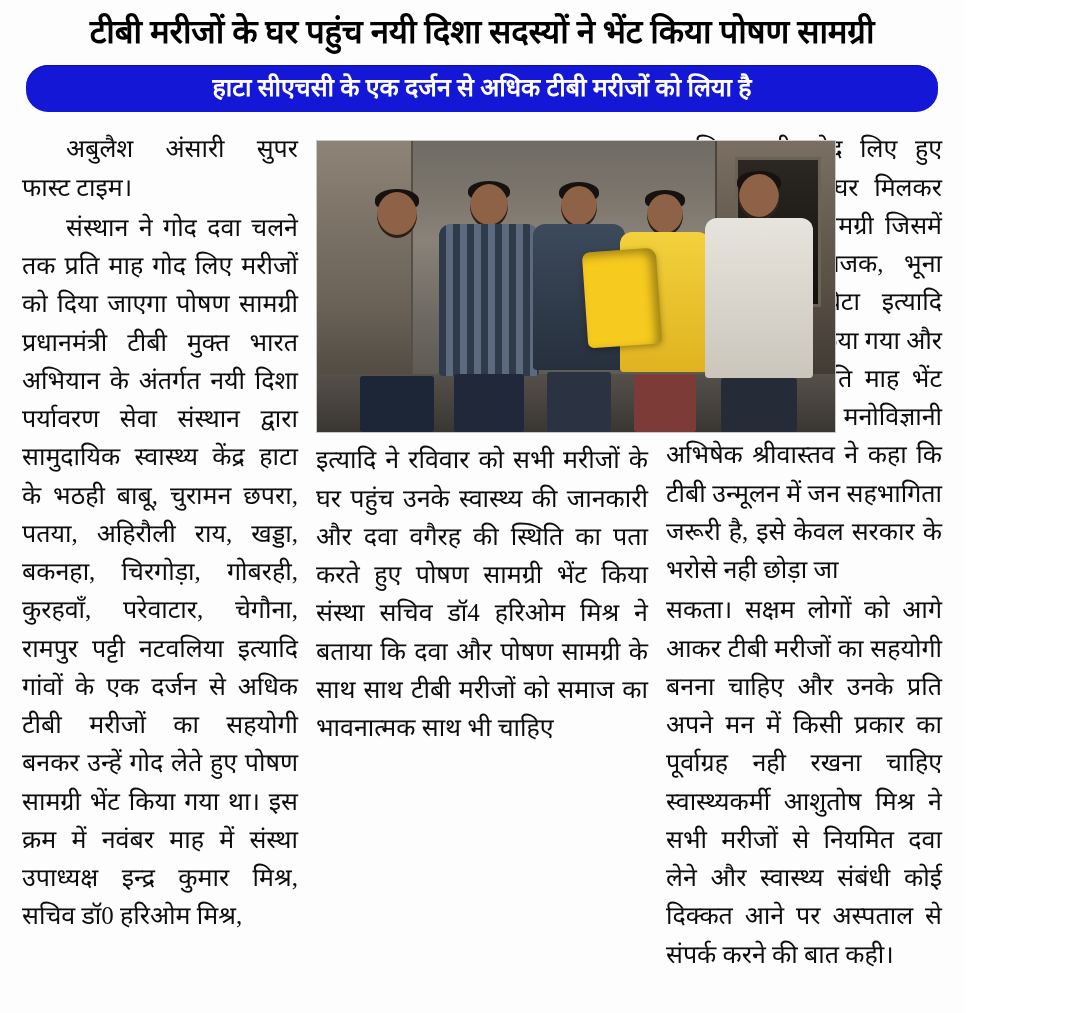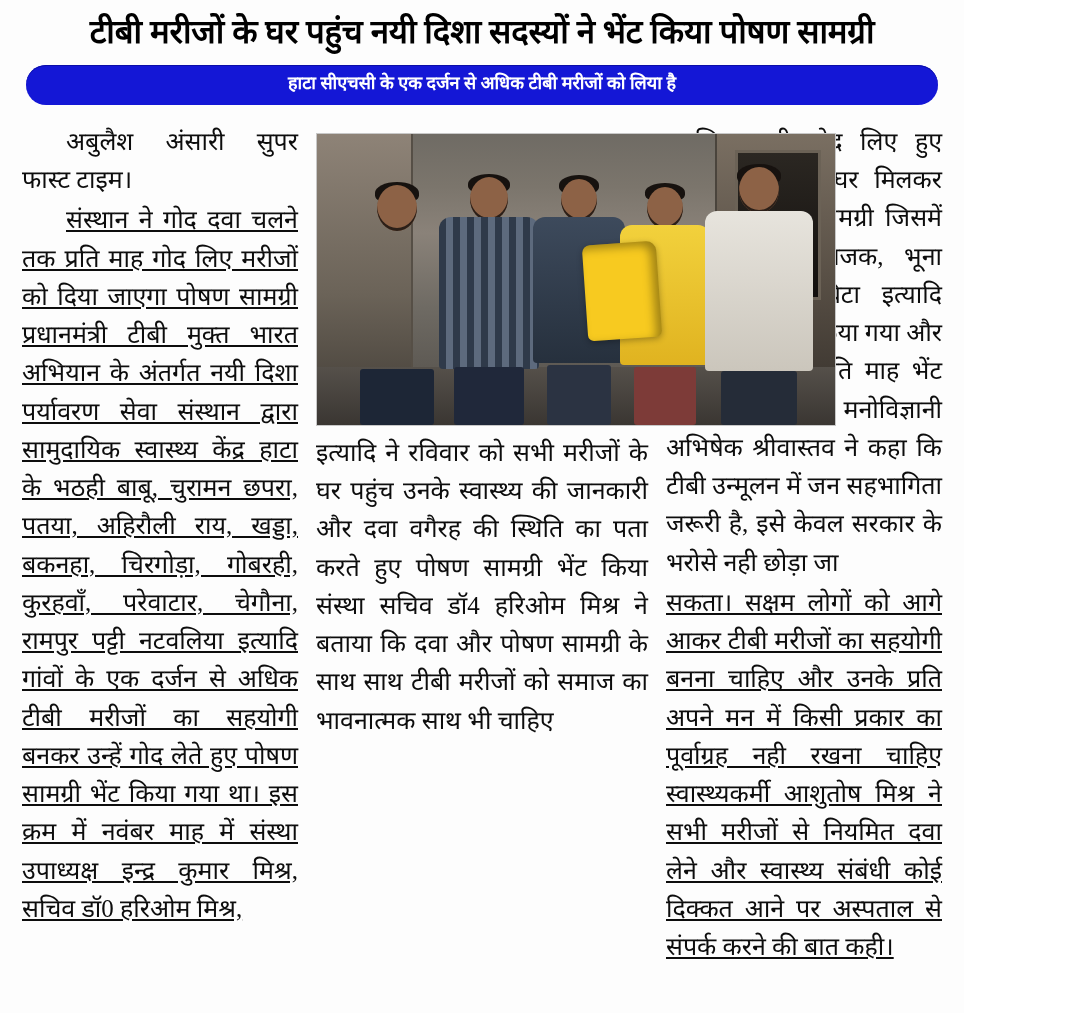--- a/index.html
+++ b/index.html
@@ -36,21 +36,21 @@
 
   
   .subbanner-wrap {
     margin: 0 14px 18px 14px;
   }
   .subbanner {
     background: #1417d6;
     border-radius: 22px;
     color: #ffffff;
     font-weight: bold;
-    font-size: 18px;
+    font-size: 25px;
     line-height: 1.1;
     text-align: center;
     padding: 9px 18px 11px 18px;
     white-space: nowrap;
     box-shadow: 0 1px 0 #0b0ea8 inset;
   }
 
   
   .columns {
     display: flex;
@@ -63,21 +63,21 @@
   }
   .col p {
     margin: 0;
     font-size: 25px;
     line-height: 1.53;
     text-align: justify;
     text-justify: inter-word;
     color: #0d0d0d;
   }
   .col p.indent { text-indent: 44px; }
-  .col p + p { margin-top: 2px; text-decoration: underline; }
+  .col p + p { margin-top: 2px; }
 
   
   .photo-block {
     margin: 10px 0 8px 0;
   }
   .photo {
     position: relative;
     width: 520px;              
     height: 293px;
     overflow: hidden;

